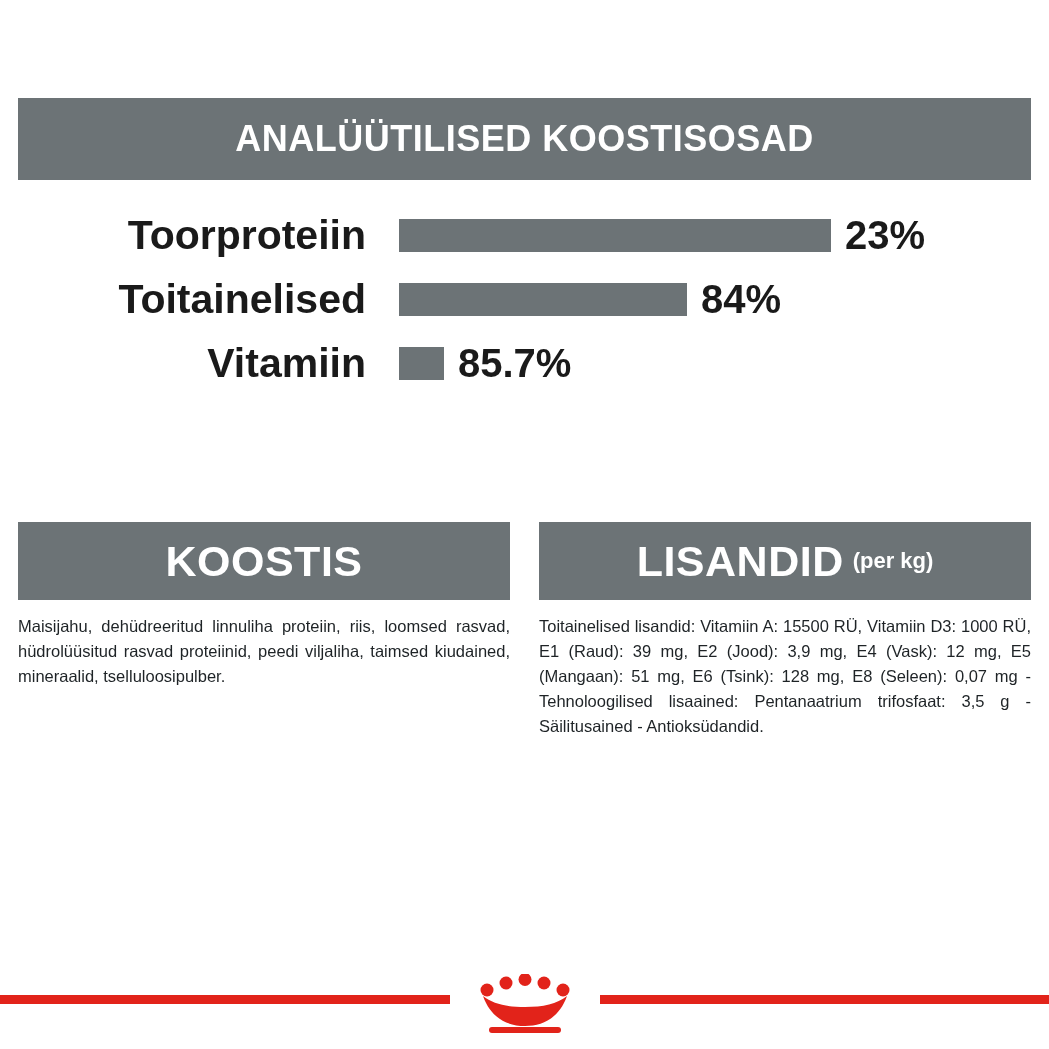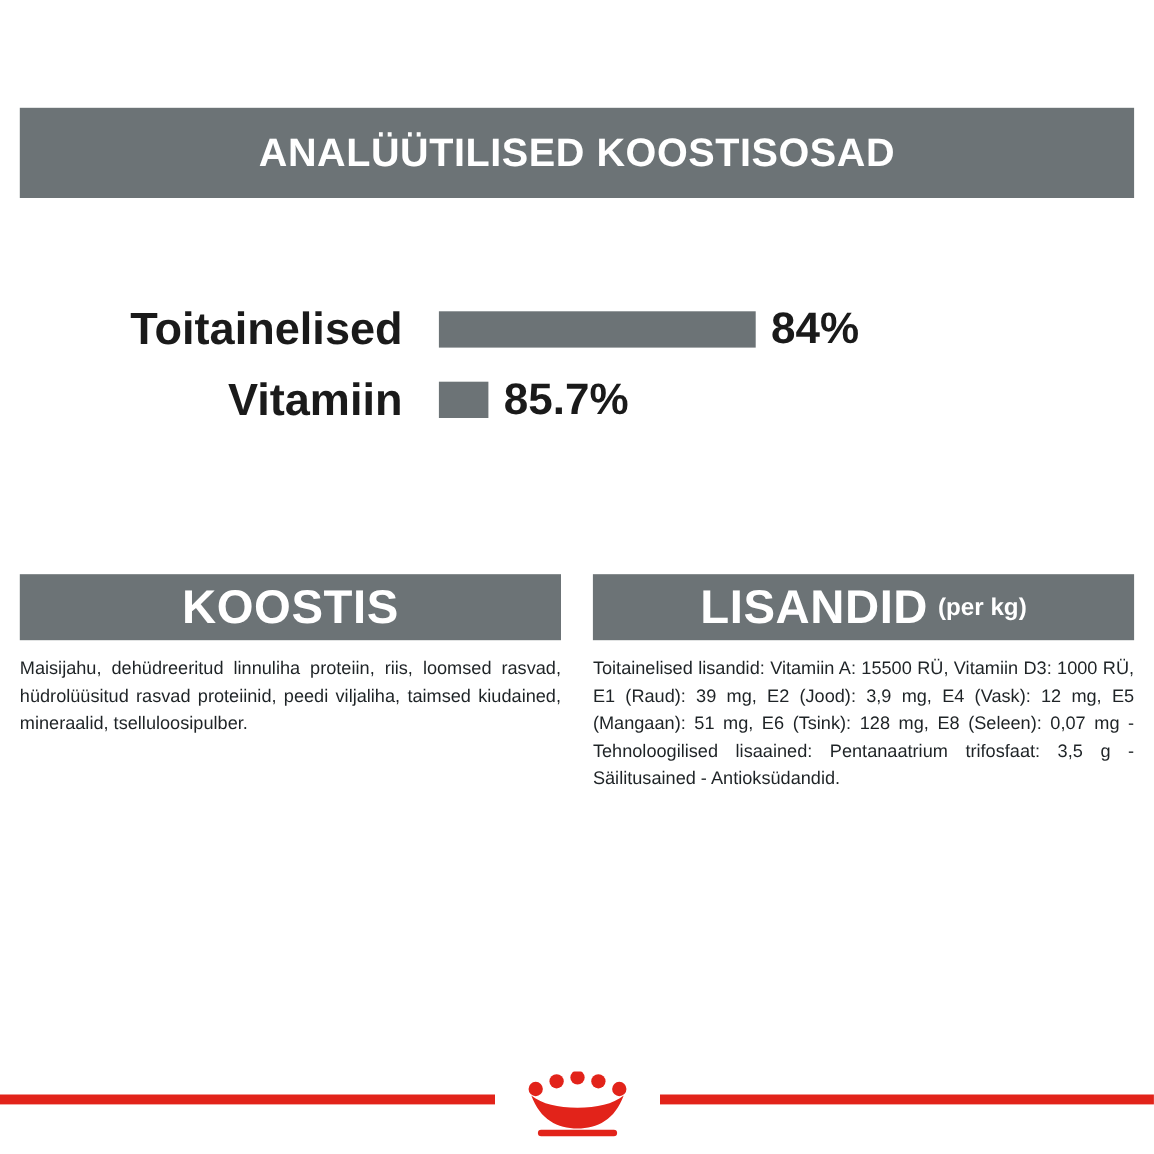--- a/index.html
+++ b/index.html
@@ -100,21 +100,21 @@
 
   
   .panel {
     position: absolute;
     width: 492px;
   }
   .panel.left { left: 18px; top: 522px; }
   .panel.right { left: 539px; top: 522px; }
 
   .panel-bar {
-    height: 60px;
+    height: 78px;
     background: #6c7376;
     display: flex;
     align-items: center;
     justify-content: center;
     box-sizing: border-box;
   }
   .panel-bar .panel-title {
     color: #ffffff;
     font-size: 43px;
     font-weight: bold;
@@ -173,20 +173,27 @@
 <body>
 
 <div class="page">
 
   <div class="section-bar main">
     <span class="section-title">ANALÜÜTILISED KOOSTISOSAD</span>
   </div>
 
   <div class="chart">
 
+    <div class="chart-row r0">
+      <div class="row-label">Toorproteiin</div>
+      <div class="bar-area">
+        <div class="bar b0"></div>
+        <div class="bar-value">23%</div>
+      </div>
+    </div>
 
     <div class="chart-row r1">
       <div class="row-label">Toitainelised</div>
       <div class="bar-area">
         <div class="bar b1"></div>
         <div class="bar-value">84%</div>
       </div>
     </div>
 
     <div class="chart-row r2">

